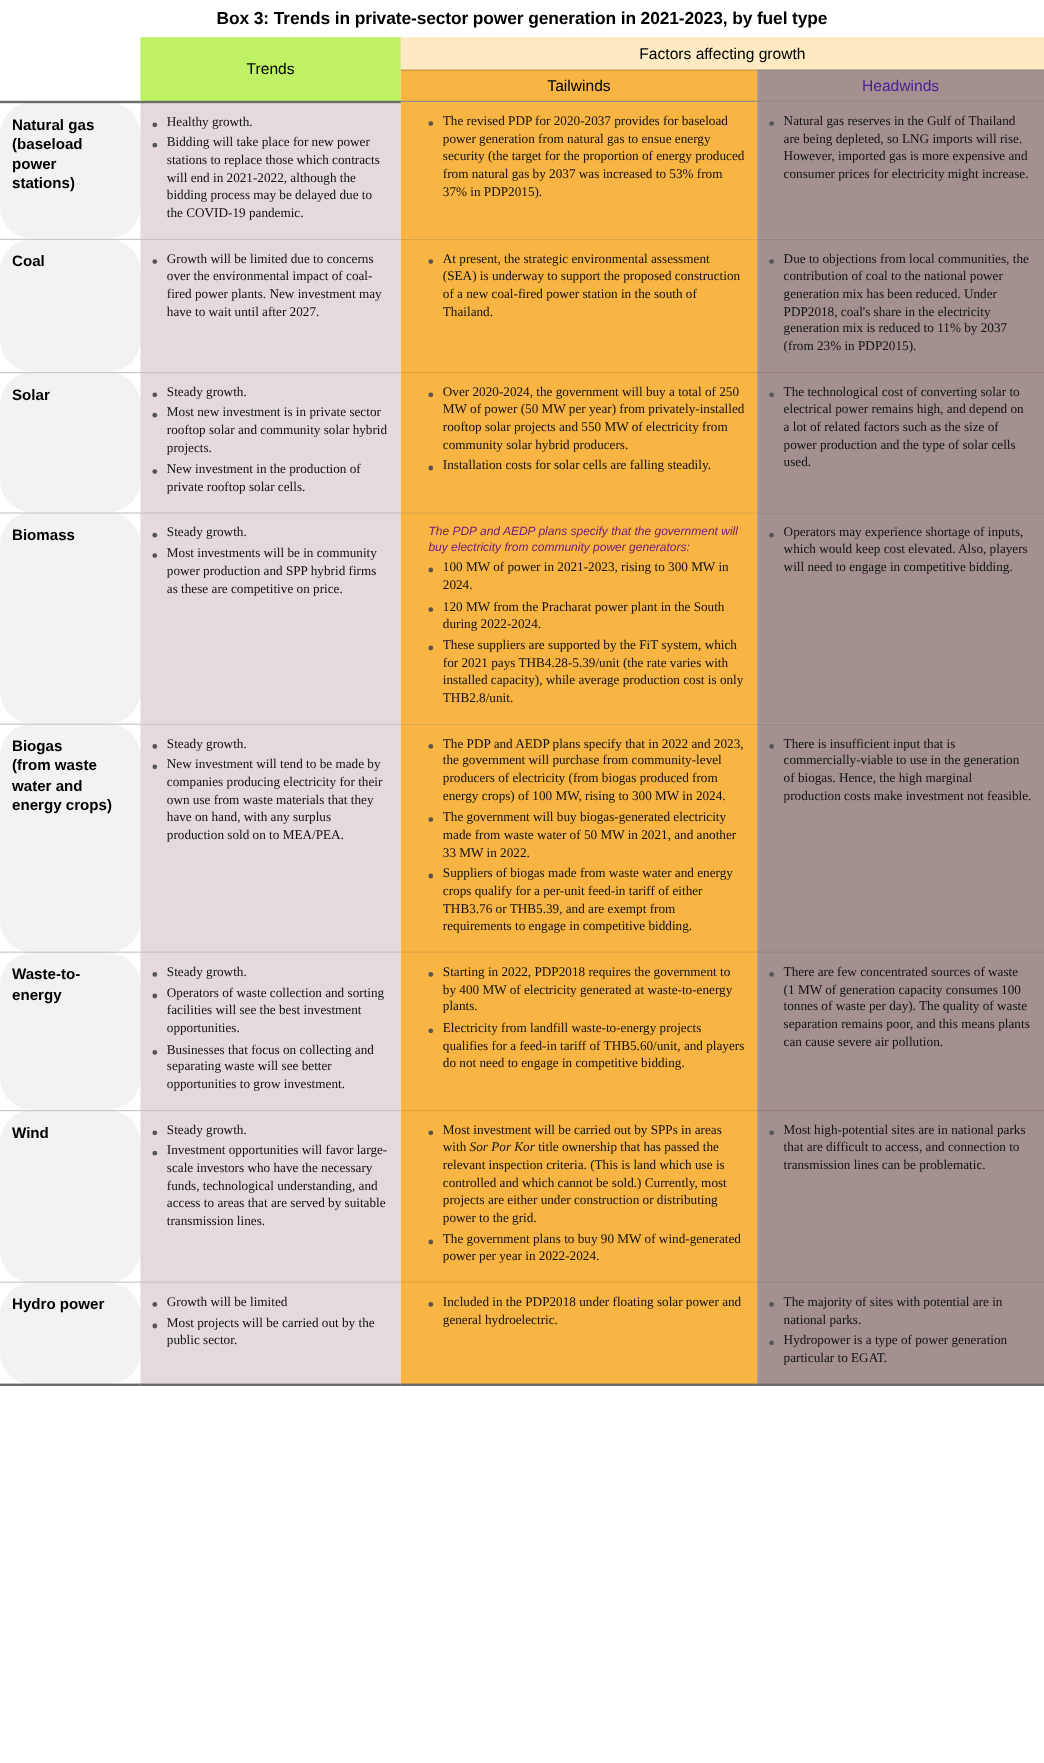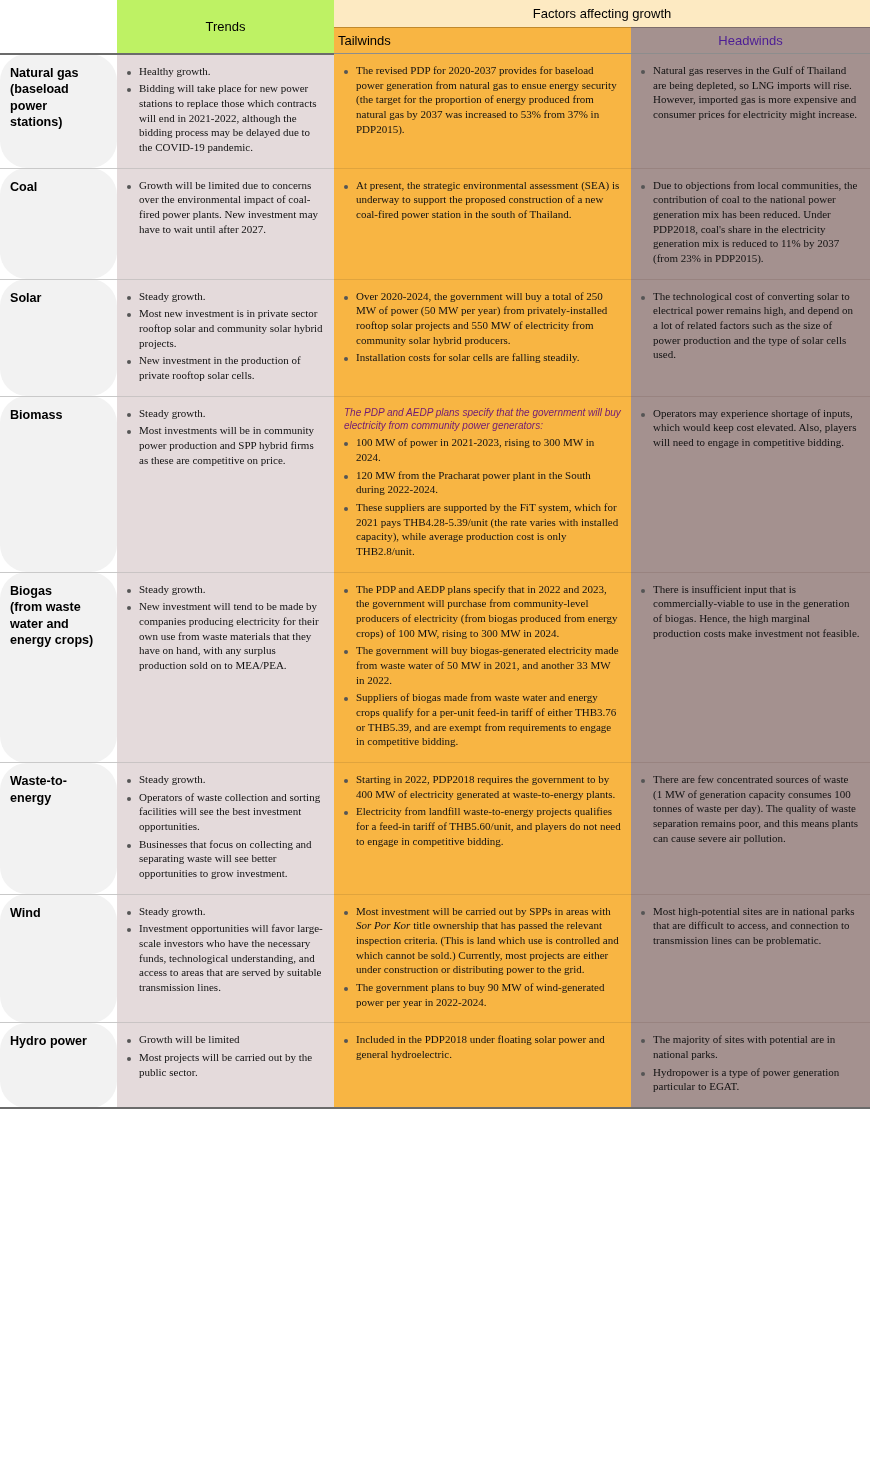--- a/index.html
+++ b/index.html
@@ -54,21 +54,21 @@
   .hdr-factors {
     background: #fdeac2;
     text-align: center;
     font-size: 13px;
     color: #000;
     padding: 6px 4px;
     border: none;
   }
   .hdr-tail {
     background: #f8b543;
-    text-align: left;
+    text-align: center;
     font-size: 13px;
     color: #000;
     padding: 5px 4px;
     border-top: 1px solid #c08a2e;
     border-bottom: 1px solid #8d8d8d;
   }
   .hdr-head {
     background: #a4918f;
     text-align: center;
     font-size: 13px;
@@ -100,21 +100,21 @@
   }
   td.trend {
     background: #e4dadb;
     vertical-align: top;
     padding: 9px 10px 10px 6px;
     border-bottom: 1px solid #c9c4c4;
   }
   td.tail {
     background: #f8b543;
     vertical-align: top;
-    padding: 9px 10px 10px 6px;
+    padding: 9px 10px 10px 19px;
     border-bottom: 1px solid #dca martial;
     border-bottom: 1px solid #e0a43d;
   }
   td.head {
     background: #a4918f;
     vertical-align: top;
     padding: 9px 10px 10px 6px;
     border-bottom: 1px solid #988380;
   }
   tr.last td { border-bottom: 2px solid #6b6b6b; }
@@ -158,20 +158,21 @@
     color: #3b3b3b;
     padding: 9px 0 0 2px;
     letter-spacing: 0.1px;
   }
 </style>
 </head>
 <body>
 
 <div class="page">
 
+  <div class="box-title">Box 3: Trends in private-sector power generation in 2021-2023, by fuel type</div>
 
   <table class="matrix">
     <colgroup>
       <col class="c-fuel">
         <col class="c-trend">
         <col class="c-tail">
         <col class="c-head">
     </colgroup>
     <thead>
       <tr>

